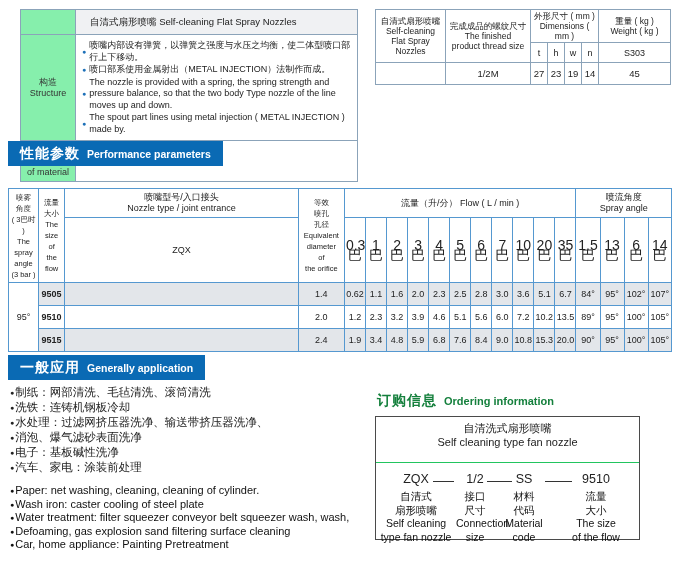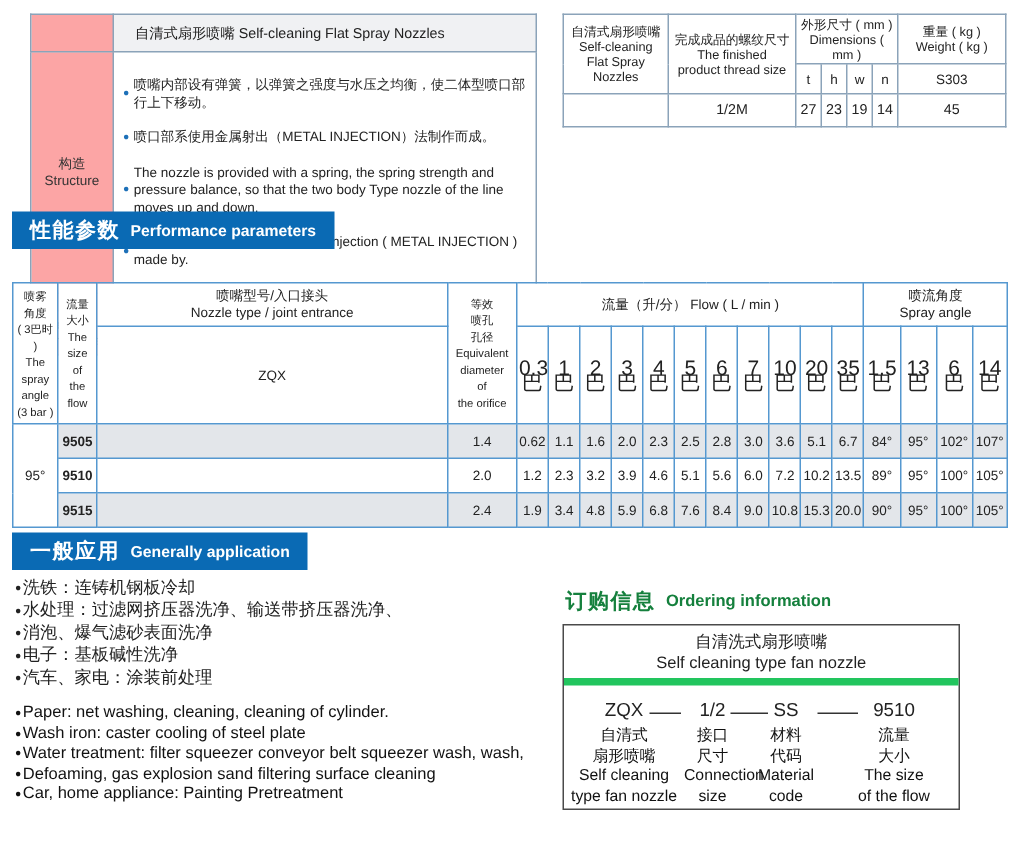--- a/index.html
+++ b/index.html
@@ -7,24 +7,24 @@
     position:relative;width:679px;height:566px;background:#ffffff;
     font-family:"Liberation Sans","DejaVu Sans",sans-serif;color:#222;
     overflow:hidden;
   }
   .pre{white-space:pre-line;}
   table{border-collapse:collapse;}
 
   
   .construction{position:absolute;left:20px;top:9px;width:338px;table-layout:fixed;}
   .construction td{border:1px solid #8ba3b9;font-size:9px;vertical-align:middle;}
-  .construction .lbl{width:52px;background:#fca5a5;text-align:center;line-height:11px;color:#333;}
+  .construction .lbl{width:52px;background:#86efac;text-align:center;line-height:11px;color:#333;}
   .construction .ttl{background:#f0f1f3;padding:4px 4px 4px 14px;font-size:9.5px;color:#222;height:16px;}
   .construction .content{background:#fff;padding:4px 4px 4px 6px;vertical-align:top;}
-  .bullet-item{display:flex;align-items:center;line-height:11.5px;margin:12px 0;}
+  .bullet-item{display:flex;align-items:center;line-height:11.5px;margin:1px 0;}
   .bullet-item .dot{color:#1d70b8;font-size:7px;line-height:11.5px;margin-right:3px;}
   .construction .matval{padding-left:8px;font-size:9.5px;height:38px;}
 
   
   .dims{position:absolute;left:375px;top:9px;width:295px;table-layout:fixed;}
   .dims td{border:1px solid #8ba3b9;font-size:8.5px;text-align:center;vertical-align:middle;line-height:10px;color:#222;}
   .dims .h1{height:28px;}
   .dims .h2 td{height:17px;font-size:9px;}
   .dims .dr td{height:19px;font-size:9.5px;}
 
@@ -55,21 +55,21 @@
   .apps .zh .dot{line-height:15px;}
   .apps .en{margin-top:9px;}
   .apps .en .app-item{font-size:11px;line-height:13.5px;color:#111;}
   .apps .en .dot{line-height:13.5px;}
 
   
   .order-head{position:absolute;left:377px;top:392px;display:flex;align-items:center;color:#15803d;}
   .order-head .zh{font-size:14px;font-weight:bold;letter-spacing:1px;}
   .order-head .en{font-size:11px;font-weight:bold;margin-left:7px;}
   .order-box{position:absolute;left:375px;top:416px;width:263px;height:122px;border:1px solid #4a4a4a;background:#fff;}
-  .order-title{border-bottom:5px solid #22c55e;text-align:center;font-size:11px;line-height:14px;padding:4px 0 3px 0;}
+  .order-title{border-bottom:1px solid #22c55e;text-align:center;font-size:11px;line-height:14px;padding:4px 0 13px 0;}
   .order-body{position:relative;padding-top:9px;}
   .order-grid{display:grid;grid-template-columns:80px 38px 60px 84px;}
   .order-grid .c{text-align:center;overflow:visible;}
   .codes .c{font-size:12.5px;color:#222;}
   .labels{margin-top:4px;}
   .labels .c{font-size:10.5px;line-height:13.5px;color:#111;}
   .dash{position:absolute;border-top:1.5px solid #333;}
   #dash1{left:57px;top:18px;width:21px;}
   #dash2{left:111px;top:18px;width:25px;}
   #dash3{left:169px;top:18px;width:27px;}
@@ -341,20 +341,24 @@
 
 <div class="bar" id="app-bar">
   <span class="zh">一般应用</span>
   <span class="en">Generally application</span>
 </div>
 
 <div class="apps">
   <div class="zh">
     <div class="app-item">
         <span class="dot">●</span>
+        <span>制纸：网部清洗、毛毡清洗、滚筒清洗</span>
+      </div>
+    <div class="app-item">
+        <span class="dot">●</span>
         <span>洗铁：连铸机钢板冷却</span>
       </div>
     <div class="app-item">
         <span class="dot">●</span>
         <span>水处理：过滤网挤压器洗净、输送带挤压器洗净、</span>
       </div>
     <div class="app-item">
         <span class="dot">●</span>
         <span>消泡、爆气滤砂表面洗净</span>
       </div>

